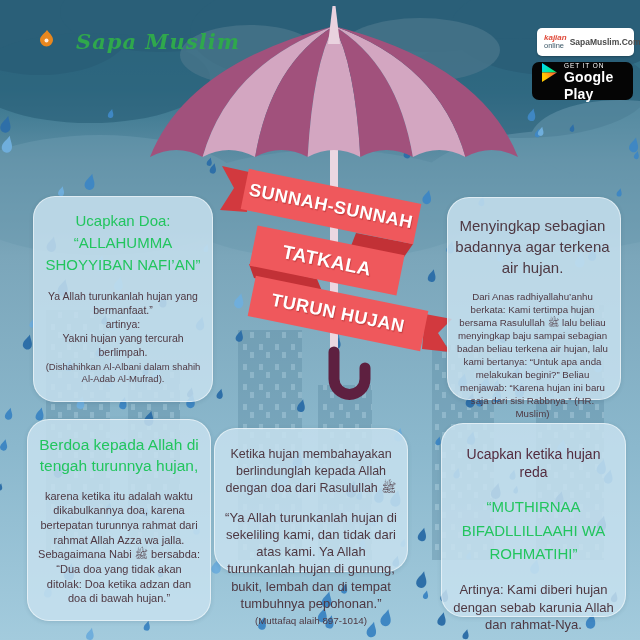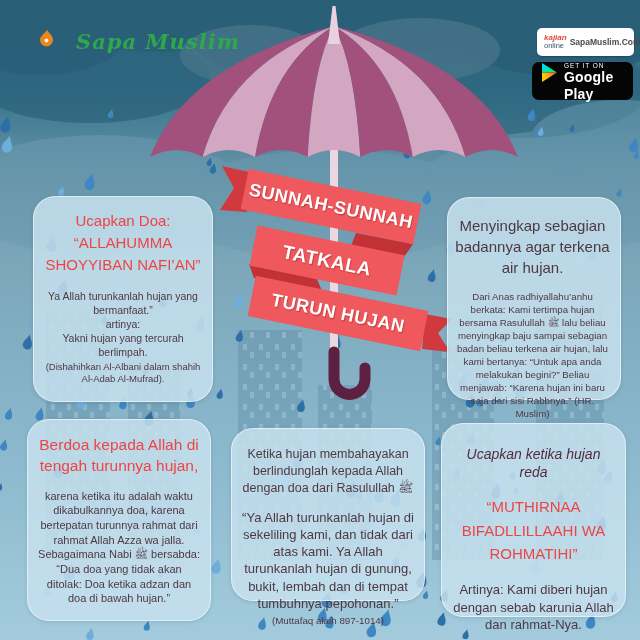--- a/index.html
+++ b/index.html
@@ -32,44 +32,44 @@
   .rt1{left:243px;top:186px;width:176px;line-height:41px;font-size:18px;}
   .rt2{left:252px;top:240px;width:150px;line-height:41px;font-size:19px;}
   .rt3{left:250px;top:293px;width:176px;line-height:41px;font-size:18px;}
 
   
   .card{position:absolute;background:rgba(199,224,238,.85);
         border:1px solid rgba(255,255,255,.55);border-radius:22px;
         padding:13px 10px;text-align:center;color:#4E3842;box-sizing:border-box;
         box-shadow:0 1px 4px rgba(30,60,80,.15);}
   .card p{margin:0;}
-  .maroon{color:#ef4444;}
+  .maroon{color:#22c55e;}
   .c-tl{left:33px;top:196px;width:180px;height:206px;}
   .c-tr{left:447px;top:197px;width:174px;height:203px;padding-left:7px;}
   .c-bl{left:27px;top:419px;width:184px;height:202px;}
-  .c-bc{left:231px;top:428px;width:194px;height:173px;}
+  .c-bc{left:214px;top:428px;width:194px;height:144px;}
   .c-br{left:441px;top:423px;width:185px;height:194px;}
 
   .c-tl .t1{font-size:15px;line-height:1.45;}
   .c-tl .dua{font-size:15px;line-height:1.5;margin-bottom:12px;}
   .c-tl .b{font-size:10.5px;line-height:1.35;}
   .c-tl .src{font-size:9.5px;line-height:1.3;margin-top:1px;}
 
   .c-tr .t1{font-size:15px;line-height:1.4;margin:4px 0 12px;}
   .c-tr .b{font-size:9.7px;line-height:1.34;}
 
   .c-bl .t1{font-size:15.5px;line-height:1.35;margin:2px 0 12px;}
   .c-bl .b{font-size:11px;line-height:1.33;}
   .c-bl .src{font-size:9.5px;line-height:1.3;margin-top:44px;}
 
   .c-bc .t1{font-size:12.5px;line-height:1.35;margin:4px 0 12px;}
   .c-bc .dua{font-size:13px;line-height:1.33;}
   .c-bc .src{font-size:9.8px;margin-top:3px;}
 
-  .c-br .t1{font-size:14px;line-height:1.3;margin:8px 0 14px;color:#532B3E;font-style:italic;}
+  .c-br .t1{font-size:14px;line-height:1.3;margin:8px 0 14px;color:#532B3E;}
   .c-br .dua{font-size:15px;line-height:1.55;margin-bottom:16px;}
   .c-br .b{font-size:13px;line-height:1.35;}
 </style>
 </head>
 <body>
 
 <div class="poster">
 
   <svg class="scene" width="640" height="640" viewBox="0 0 640 640" xmlns="http://www.w3.org/2000/svg">
     <defs>

